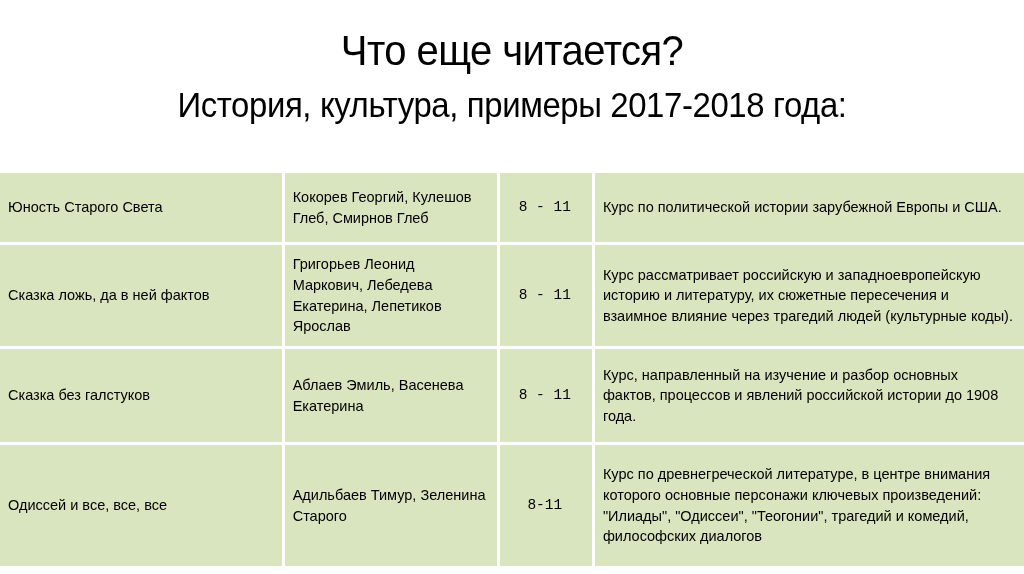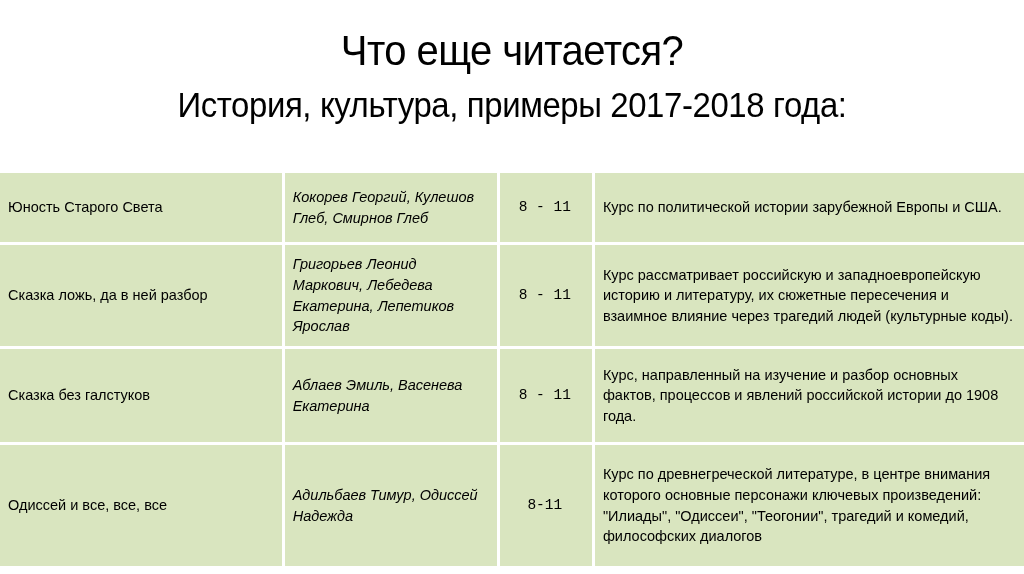--- a/index.html
+++ b/index.html
@@ -82,21 +82,21 @@
     font-size: 14.5px;
     line-height: 1.42;
     color: #000000;
   }
 
   .course-table td.last-col {
     border-right: none;
   }
 
   .col-name   { width: 278px; }
-  .col-authors{ width: 210px; font-style: italic; }
+  .col-authors{ width: 210px; }
   .col-grades { width: 93px; }
   .col-desc   { width: 419px; }
 
   .cell-name {
     padding-left: 6px;
     font-size: 14.5px;
   }
 
   .cell-authors {
     padding-left: 12px;
@@ -138,36 +138,36 @@
     <tbody>
 
       <tr class="row-0">
         <td class="col-name cell-name">Юность Старого Света</td>
         <td class="col-authors cell-authors">Кокорев Георгий, Кулешов Глеб, Смирнов Глеб</td>
         <td class="col-grades cell-grades">8 - 11</td>
         <td class="col-desc cell-desc last-col">Курс по политической истории зарубежной Европы и США.</td>
       </tr>
 
       <tr class="row-1">
-        <td class="col-name cell-name">Сказка ложь, да в ней разбор</td>
+        <td class="col-name cell-name">Сказка ложь, да в ней фактов</td>
         <td class="col-authors cell-authors">Григорьев Леонид Маркович, Лебедева Екатерина, Лепетиков Ярослав</td>
         <td class="col-grades cell-grades">8 - 11</td>
         <td class="col-desc cell-desc last-col">Курс рассматривает российскую и западноевропейскую историю и литературу, их сюжетные пересечения и взаимное влияние через трагедий людей (культурные коды).</td>
       </tr>
 
       <tr class="row-2">
         <td class="col-name cell-name">Сказка без галстуков</td>
         <td class="col-authors cell-authors">Аблаев Эмиль, Васенева Екатерина</td>
         <td class="col-grades cell-grades">8 - 11</td>
         <td class="col-desc cell-desc last-col">Курс, направленный на изучение и разбор основных фактов, процессов и явлений российской истории до 1908 года.</td>
       </tr>
 
       <tr class="row-3">
         <td class="col-name cell-name">Одиссей и все, все, все</td>
-        <td class="col-authors cell-authors">Адильбаев Тимур, Одиссей Надежда</td>
+        <td class="col-authors cell-authors">Адильбаев Тимур, Зеленина Старого</td>
         <td class="col-grades cell-grades">8-11</td>
         <td class="col-desc cell-desc last-col">Курс по древнегреческой литературе, в центре внимания которого основные персонажи ключевых произведений: "Илиады", "Одиссеи", "Теогонии", трагедий и комедий, философских диалогов</td>
       </tr>
 
     </tbody>
   </table>
 
 </div>
 
 </body></html>

